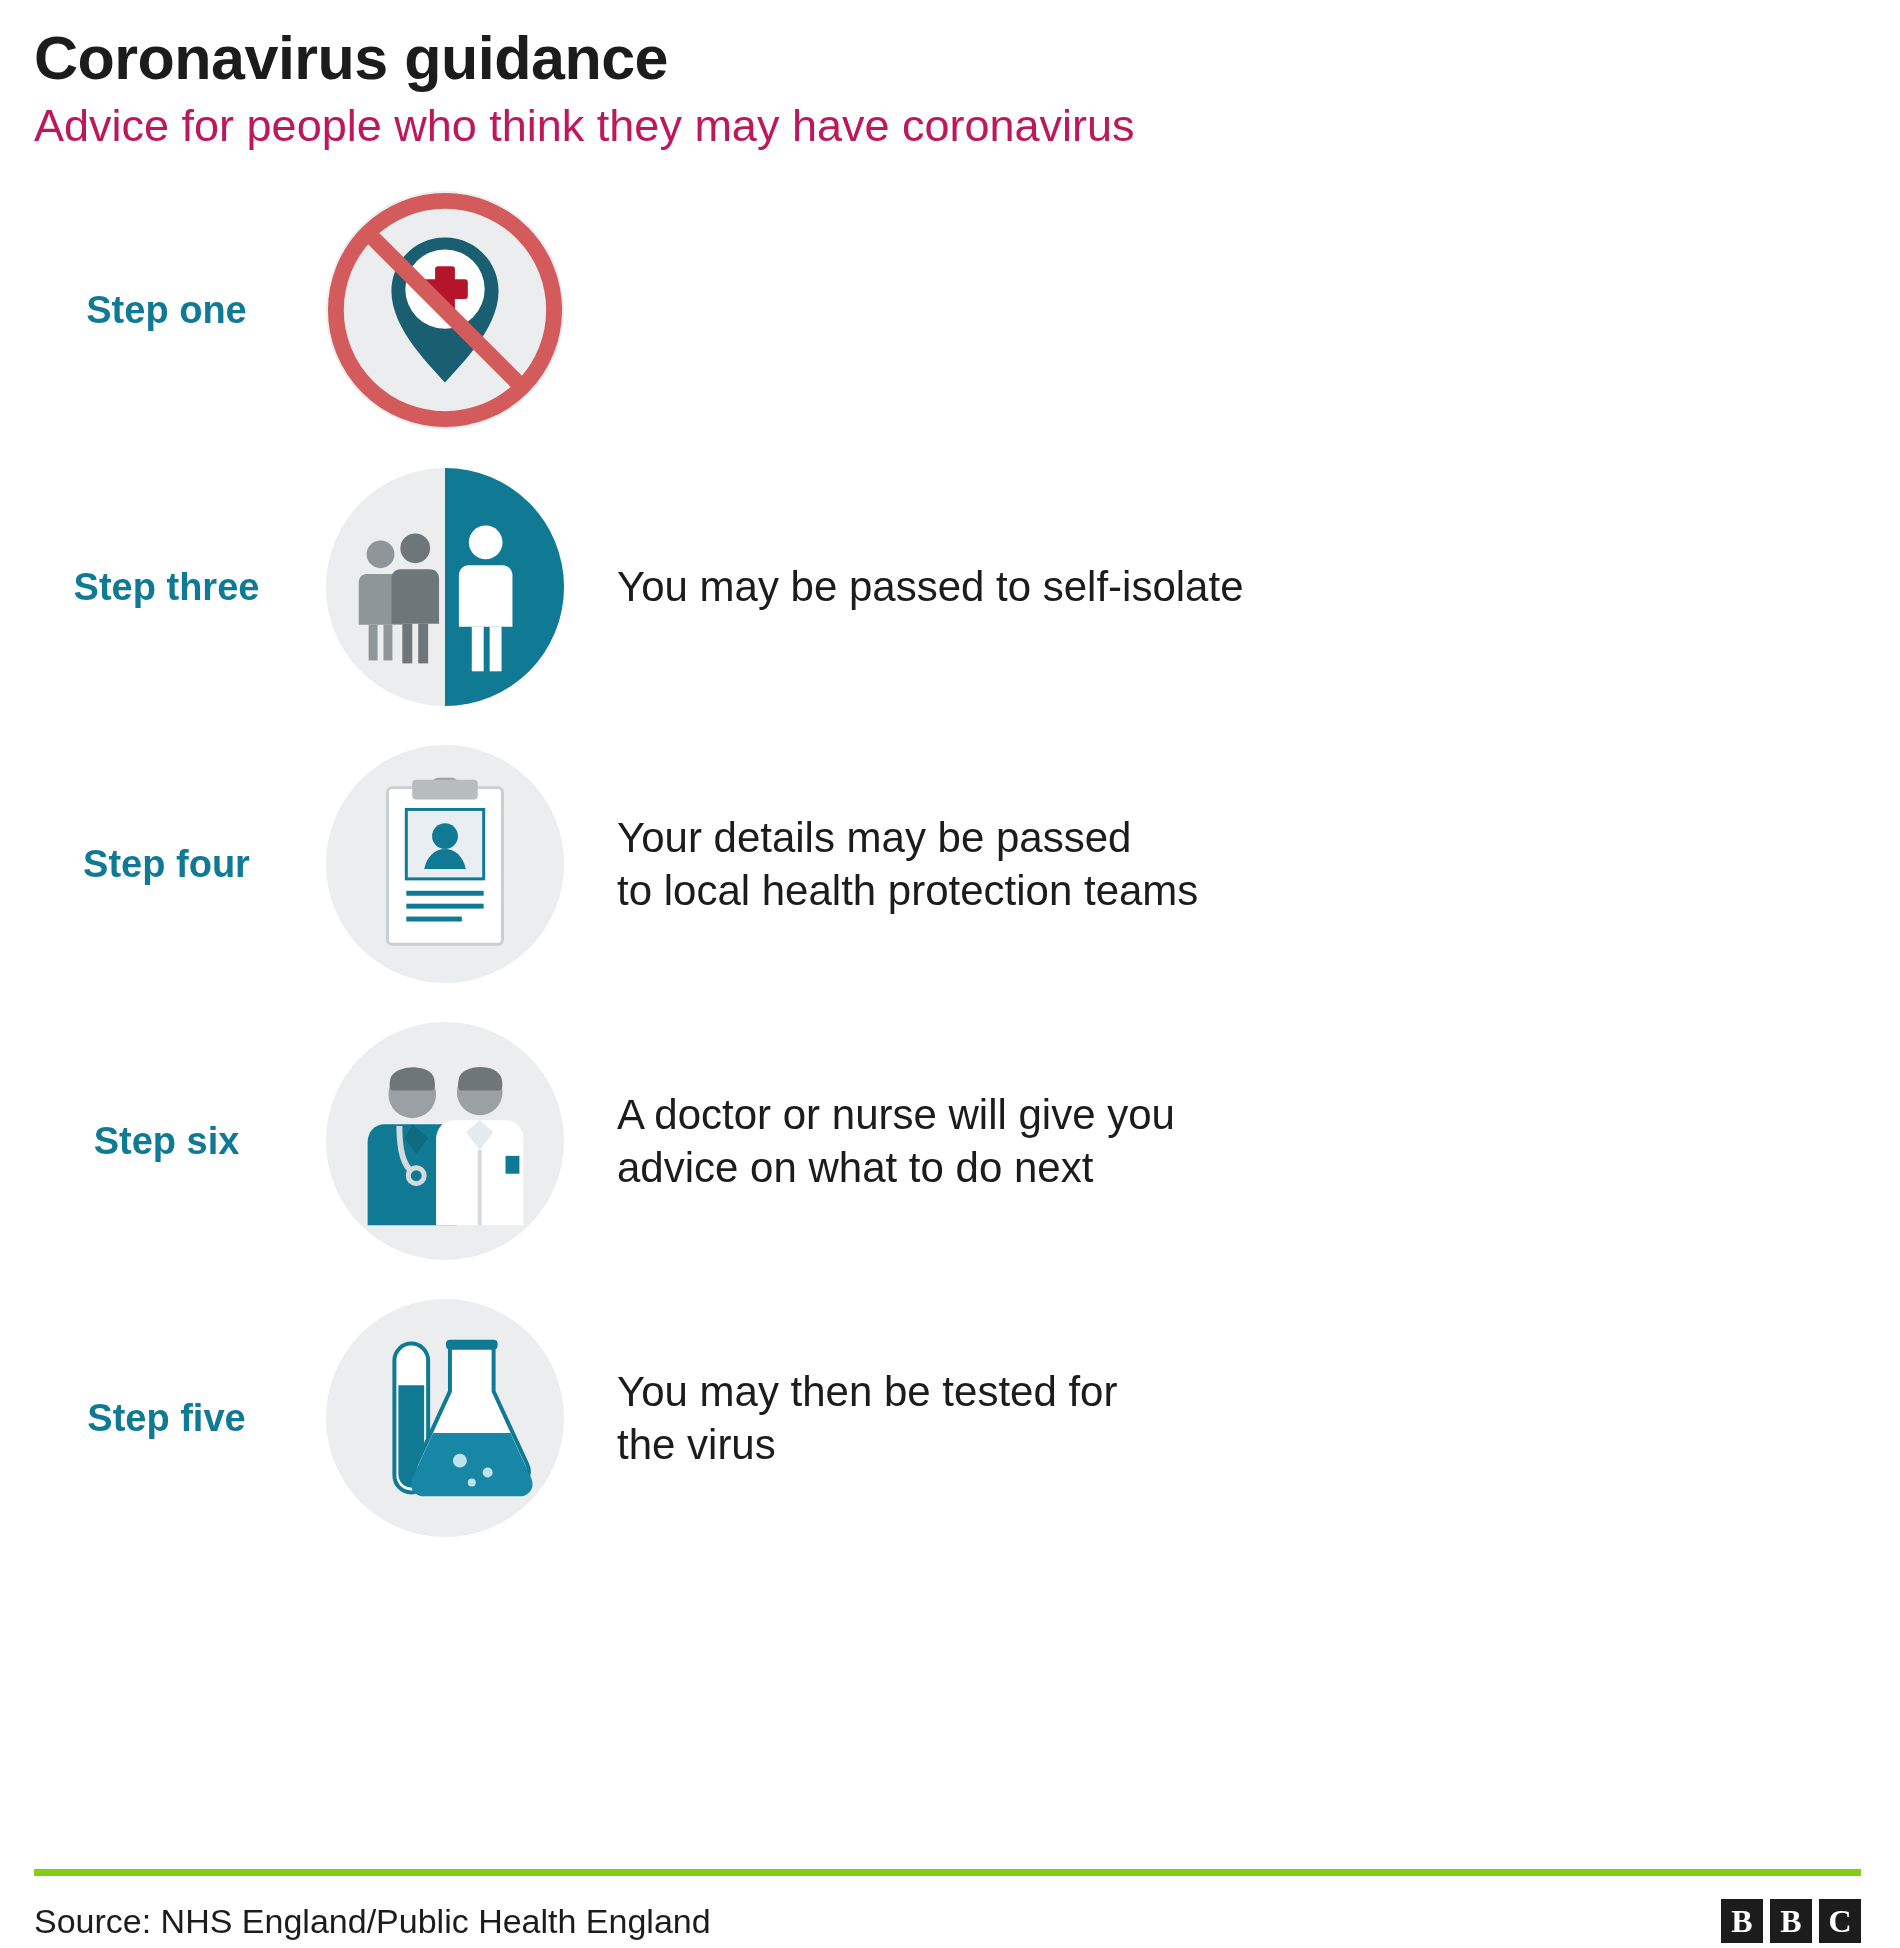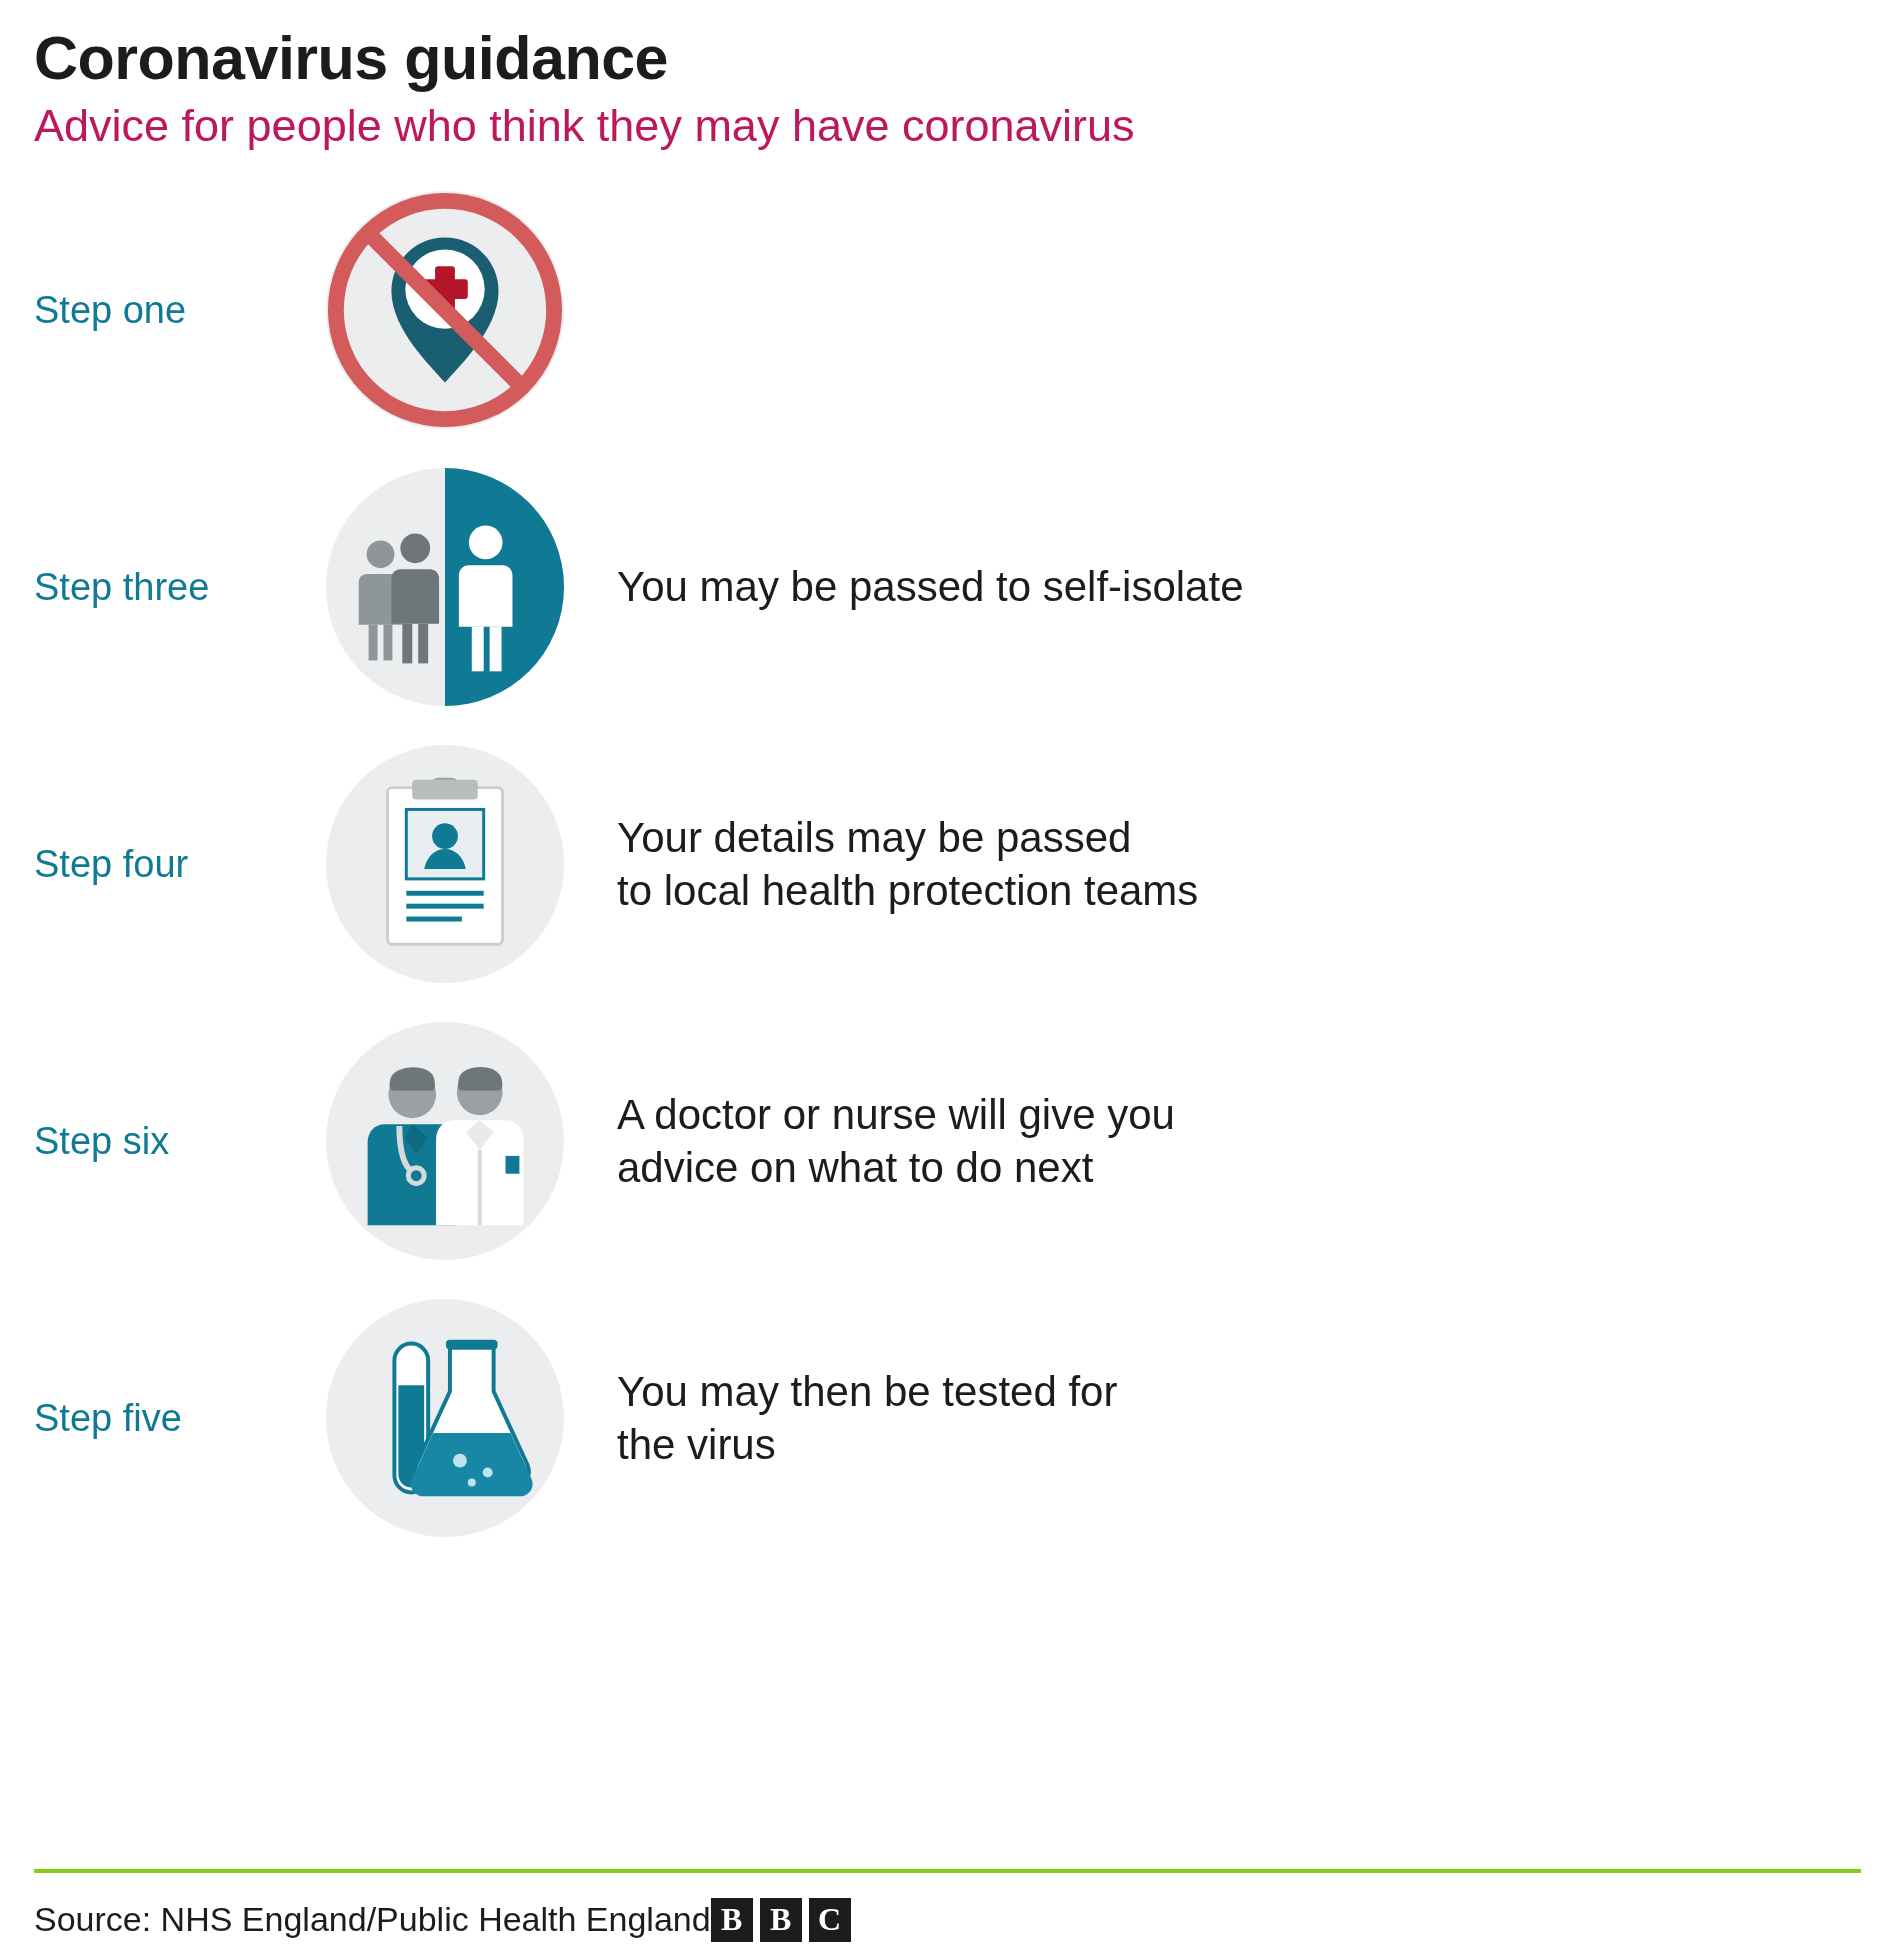--- a/index.html
+++ b/index.html
@@ -45,25 +45,25 @@
     justify-content: flex-start;
     padding-top: 8px;
   }
   .step-row {
     display: flex;
     align-items: center;
     height: 277px;
   }
   .step-label {
     width: 287px;
-    text-align: left;
+    text-align: center;
     padding-right: 22px;
     box-sizing: border-box;
     font-size: 38px;
-    font-weight: normal;
+    font-weight: bold;
     color: #107a94;
     flex: 0 0 auto;
   }
   .step-icon {
     width: 248px;
     height: 248px;
     flex: 0 0 auto;
     display: flex;
     align-items: center;
     justify-content: center;
@@ -72,25 +72,26 @@
     display: block;
   }
   .step-text {
     padding-left: 48px;
     font-size: 42px;
     line-height: 1.28;
     color: #1c1c1c;
     white-space: pre-line;
   }
   .footer {
-    border-top: 4px solid #84cc16;
+    border-top: 7px solid #84cc16;
     margin: 0 0 0 0;
     padding-top: 18px;
     display: flex;
     align-items: center;
+    justify-content: space-between;
     height: 79px;
     box-sizing: border-box;
   }
   .source {
     font-size: 34px;
     color: #1c1c1c;
   }
   .bbc-logo {
     display: flex;
     gap: 7px;

